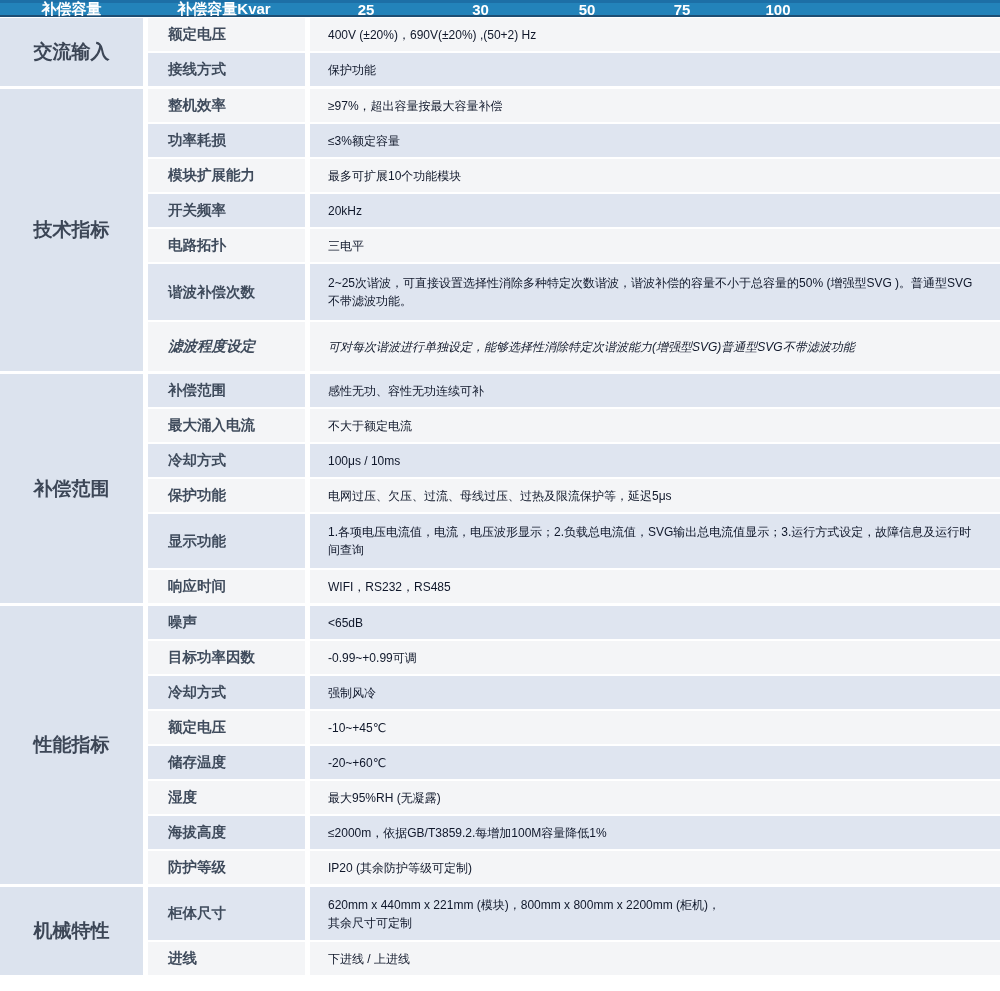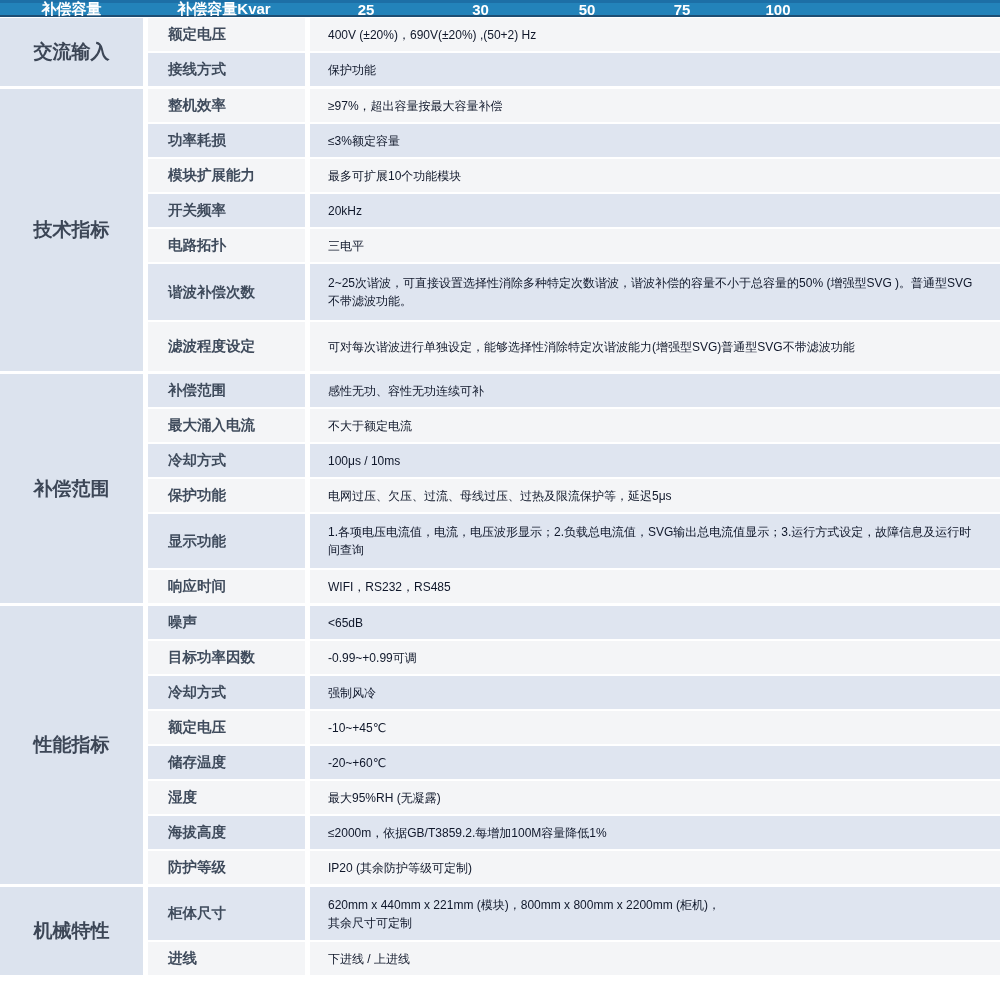--- a/index.html
+++ b/index.html
@@ -48,21 +48,21 @@
     align-items:center;
     justify-content:center;
     font-size:19px;
     font-weight:bold;
     color:#3c4656;
     flex-shrink:0;
   }
   .rows { flex:1; display:flex; flex-direction:column; gap:2px; }
   .row { display:flex; gap:5px; min-height:33px; }
   .row.h-tall1 { min-height:56px; }
-  .row.h-tall2 { min-height:49px; }
+  .row.h-tall2 { min-height:49px;font-style:italic; }
   .row.h-tall3 { min-height:54px; }
   .row.h-tall4 { min-height:53px; }
   .p-cell {
     width:157px;
     flex-shrink:0;
     display:flex;
     align-items:center;
     padding:5px 6px 5px 20px;
     font-size:14.5px;
     font-weight:bold;

